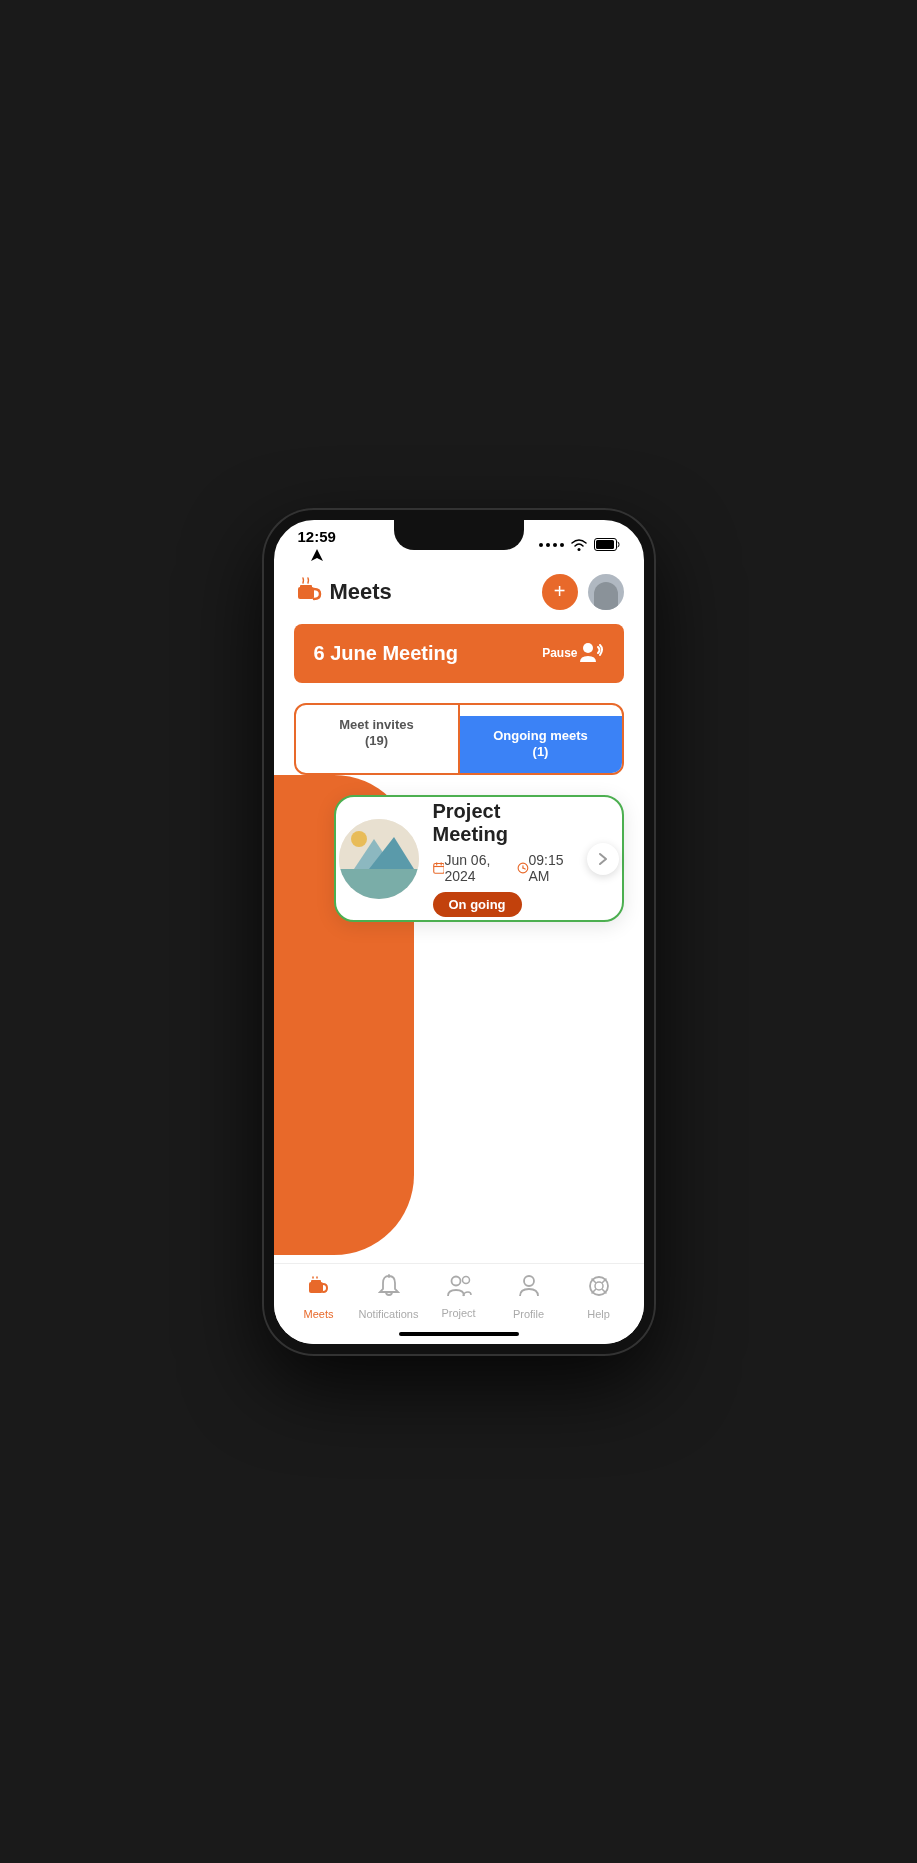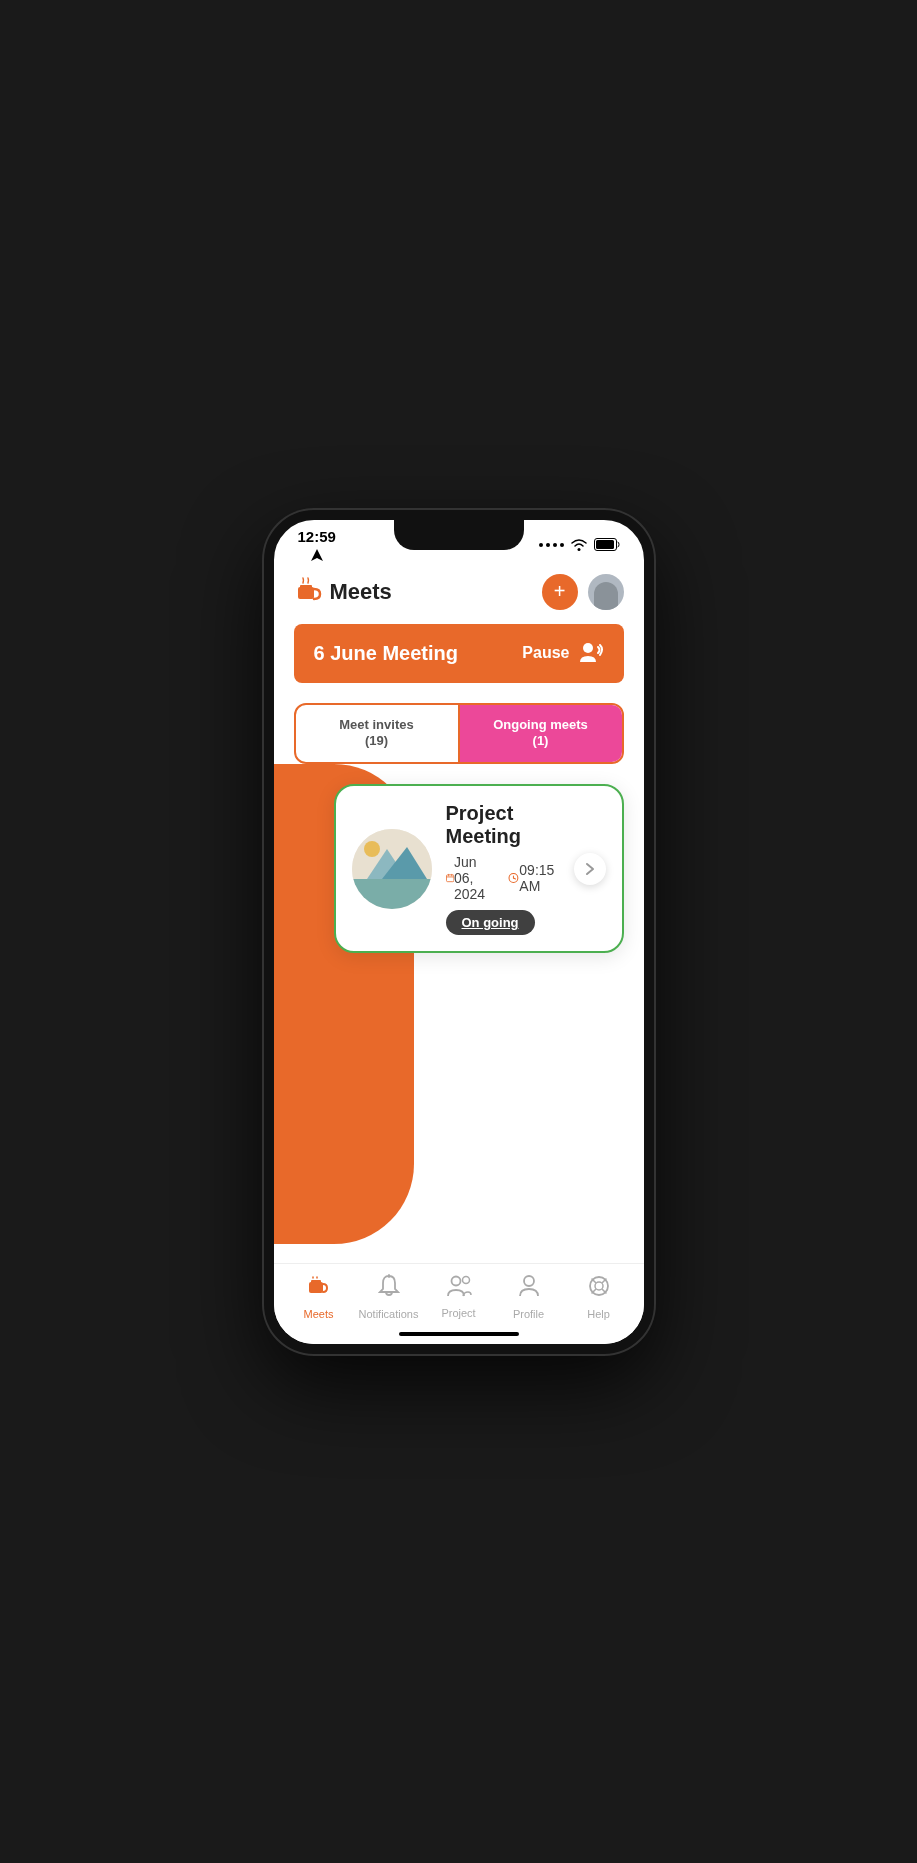--- a/index.html
+++ b/index.html
@@ -127,22 +127,21 @@
       align-items: center;
       color: white;
     }
     .meeting-banner-title {
       font-size: 20px;
       font-weight: 700;
     }
     .pause-btn {
       display: flex;
       align-items: center;
-      gap: 8px;
-      font-size: 16px;
+      font-size: 12px;
       font-weight: 600;
       cursor: pointer;
     }
 
     
     .tabs {
       margin: 0 20px 0;
       display: flex;
       border: 2px solid #e8692a;
       border-radius: 12px;
@@ -152,22 +151,23 @@
       flex: 1;
       padding: 12px 8px;
       text-align: center;
       font-size: 13px;
       font-weight: 600;
       color: #555;
       cursor: pointer;
       line-height: 1.3;
     }
     .tab.active {
-      background: #ec4899;
+      background: #3b82f6;
       color: white;
+      margin-top: 11px;
     }
     .tab:not(:last-child) {
       border-right: 2px solid #e8692a;
     }
 
     
     .content-area {
       position: relative;
       margin-top: 0;
       height: 530px;
@@ -185,21 +185,21 @@
     }
 
     
     .meeting-card {
       position: relative;
       z-index: 10;
       margin: 20px 20px 8px 60px;
       background: white;
       border-radius: 20px;
       border: 2px solid #4caf50;
-      padding: 16px;
+      padding: 3px;
       display: flex;
       align-items: center;
       gap: 14px;
       box-shadow: 0 4px 20px rgba(0,0,0,0.1);
     }
     .card-image {
       width: 80px;
       height: 80px;
       border-radius: 50%;
       overflow: hidden;
@@ -228,27 +228,26 @@
       margin-bottom: 8px;
     }
     .card-meta-item {
       display: flex;
       align-items: center;
       gap: 0;
       justify-content: center;
     }
     .status-badge {
       display: inline-block;
-      background: #404040;
+      background: #c2410c;
       color: white;
       font-size: 13px;
       font-weight: 600;
       padding: 5px 16px;
       border-radius: 20px;
-      text-decoration: underline;
     }
     .card-arrow {
       width: 32px;
       height: 32px;
       background: white;
       border-radius: 50%;
       display: flex;
       align-items: center;
       justify-content: center;
       box-shadow: 0 2px 8px rgba(0,0,0,0.15);

